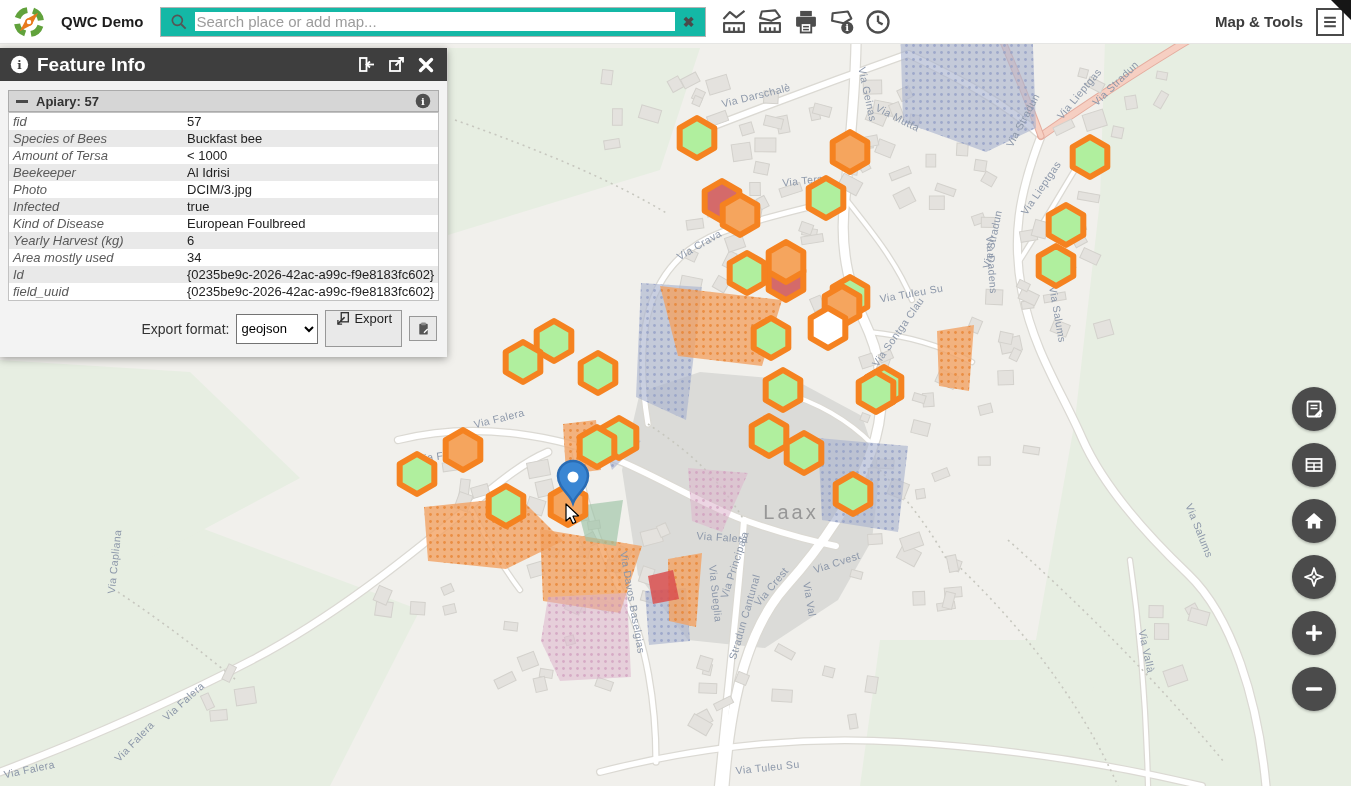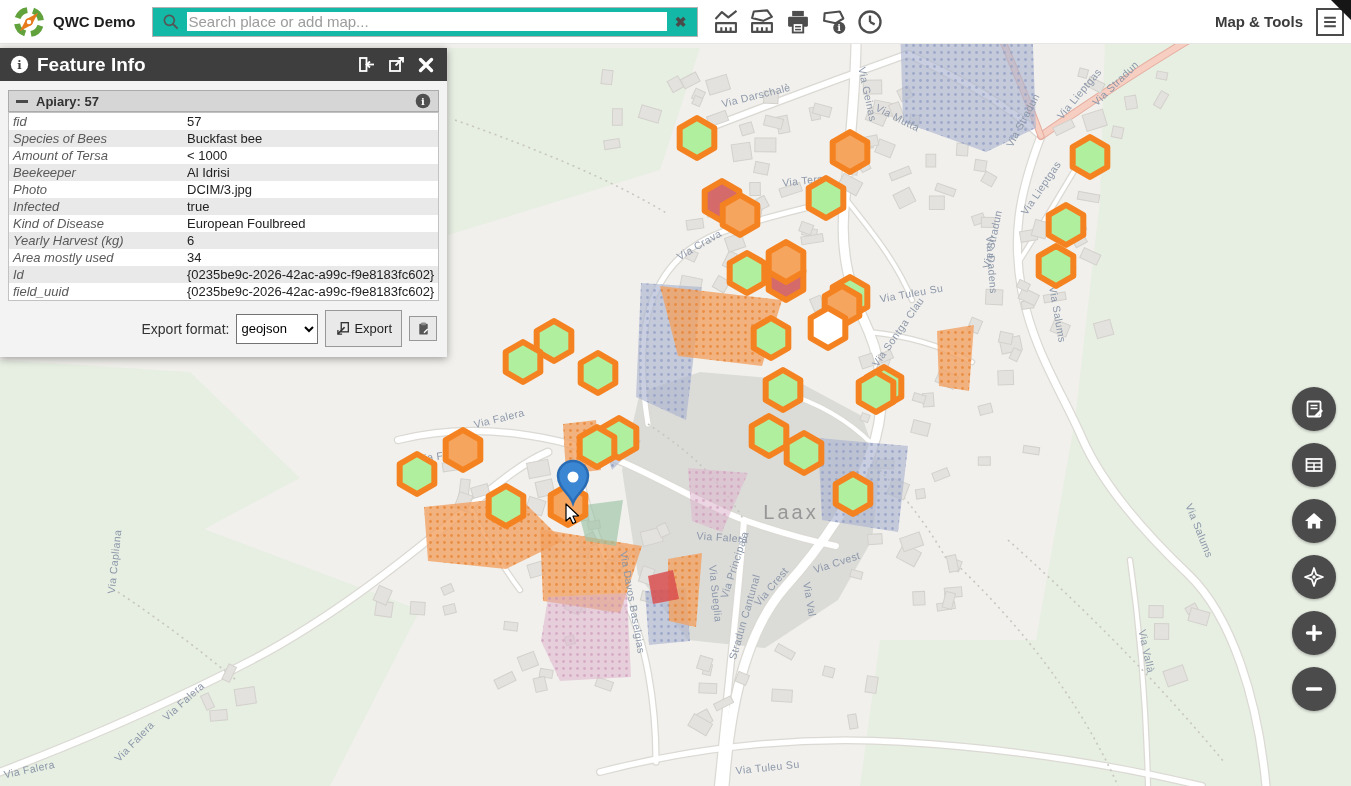--- a/index.html
+++ b/index.html
@@ -19,21 +19,21 @@
   .green-patch{fill:#e7eee2;}
   .gray-blob{fill:#dbdbd8;}
   .street-label{font-family:"Liberation Sans",sans-serif;font-size:10.5px;fill:#8d98aa;text-anchor:middle;letter-spacing:.4px;}
   #place-label{font-family:"Liberation Sans",sans-serif;font-size:20px;fill:#979797;letter-spacing:3px;text-anchor:middle;}
   
   header{
     position:absolute;top:0;left:0;width:1351px;height:44px;background:#fff;
     display:flex;align-items:center;z-index:10;box-sizing:border-box;
     border-bottom:1px solid #e6e6e4;
   }
-  .logo-wrap{display:flex;align-items:center;gap:7px;padding-left:12px;}
+  .logo-wrap{display:flex;align-items:center;gap:15px;padding-left:12px;}
   .logo-title{font-size:15px;font-weight:bold;color:#1d1d1d;}
   .search-box{
     margin-left:16px;width:546px;height:30px;border:1px solid #b3b3b3;background:#14b8a6;
     display:flex;align-items:center;box-sizing:border-box;padding:0 8px;gap:6px;
   }
   .search-box input{
     border:none;outline:none;flex:1;font-size:15px;color:#333;font-family:"Liberation Sans",sans-serif;
   }
   .search-box input::placeholder{color:#9c9c9c;}
   .clear-x{font-size:14px;font-weight:bold;color:#4a4a4a;line-height:1;background:none;border:none;padding:0 2px;}
@@ -59,21 +59,21 @@
   .section-label{font-weight:bold;font-size:13px;color:#333;flex:1;}
   .collapse-dash{width:12px;height:3px;background:#4a4a4a;display:inline-block;}
   .attr-table{margin:0 8px;width:431px;border-collapse:collapse;background:#fff;border:1px solid #c2c2c2;table-layout:fixed;}
   .attr-table td{padding:1px 4px;height:15px;font-size:13px;overflow:hidden;white-space:nowrap;}
   .attr-table td.lbl{font-style:italic;color:#5a5a5a;width:166px;}
   .attr-table td.val{color:#222;}
   .attr-table tr:nth-child(even){background:#e9e9e9;}
   .export-row{display:flex;align-items:center;justify-content:flex-end;gap:7px;padding:9px 10px 10px 8px;}
   .export-label{font-size:14px;color:#333;}
   .export-select{height:30px;font-size:13px;border:1px solid #737373;background:#fff;width:82px;font-family:"Liberation Sans",sans-serif;}
-  .export-btn{height:37px;border:1px solid #989898;background:#e9e9e9;display:flex;align-items:center;gap:4px;font-size:13px;padding:0 9px;color:#222;}
+  .export-btn{height:37px;border:1px solid #989898;background:#e9e9e9;display:flex;align-items:flex-start;gap:4px;font-size:13px;padding:0 9px;color:#222;}
   .paste-btn{height:25px;width:28px;border:1px solid #989898;background:#e9e9e9;display:flex;align-items:center;justify-content:center;padding:0;}
   
   .map-controls{position:absolute;right:15px;top:387px;z-index:15;display:flex;flex-direction:column;gap:12px;}
   .ctrl-btn{width:44px;height:44px;border-radius:50%;background:#4b4b4b;border:none;display:flex;align-items:center;justify-content:center;box-shadow:0 1px 3px rgba(0,0,0,.3);padding:0;}
 </style>
 </head>
 <body>
 
 <svg id="map-svg" width="1351" height="786" viewBox="0 0 1351 786" xmlns="http://www.w3.org/2000/svg">
   <defs>

